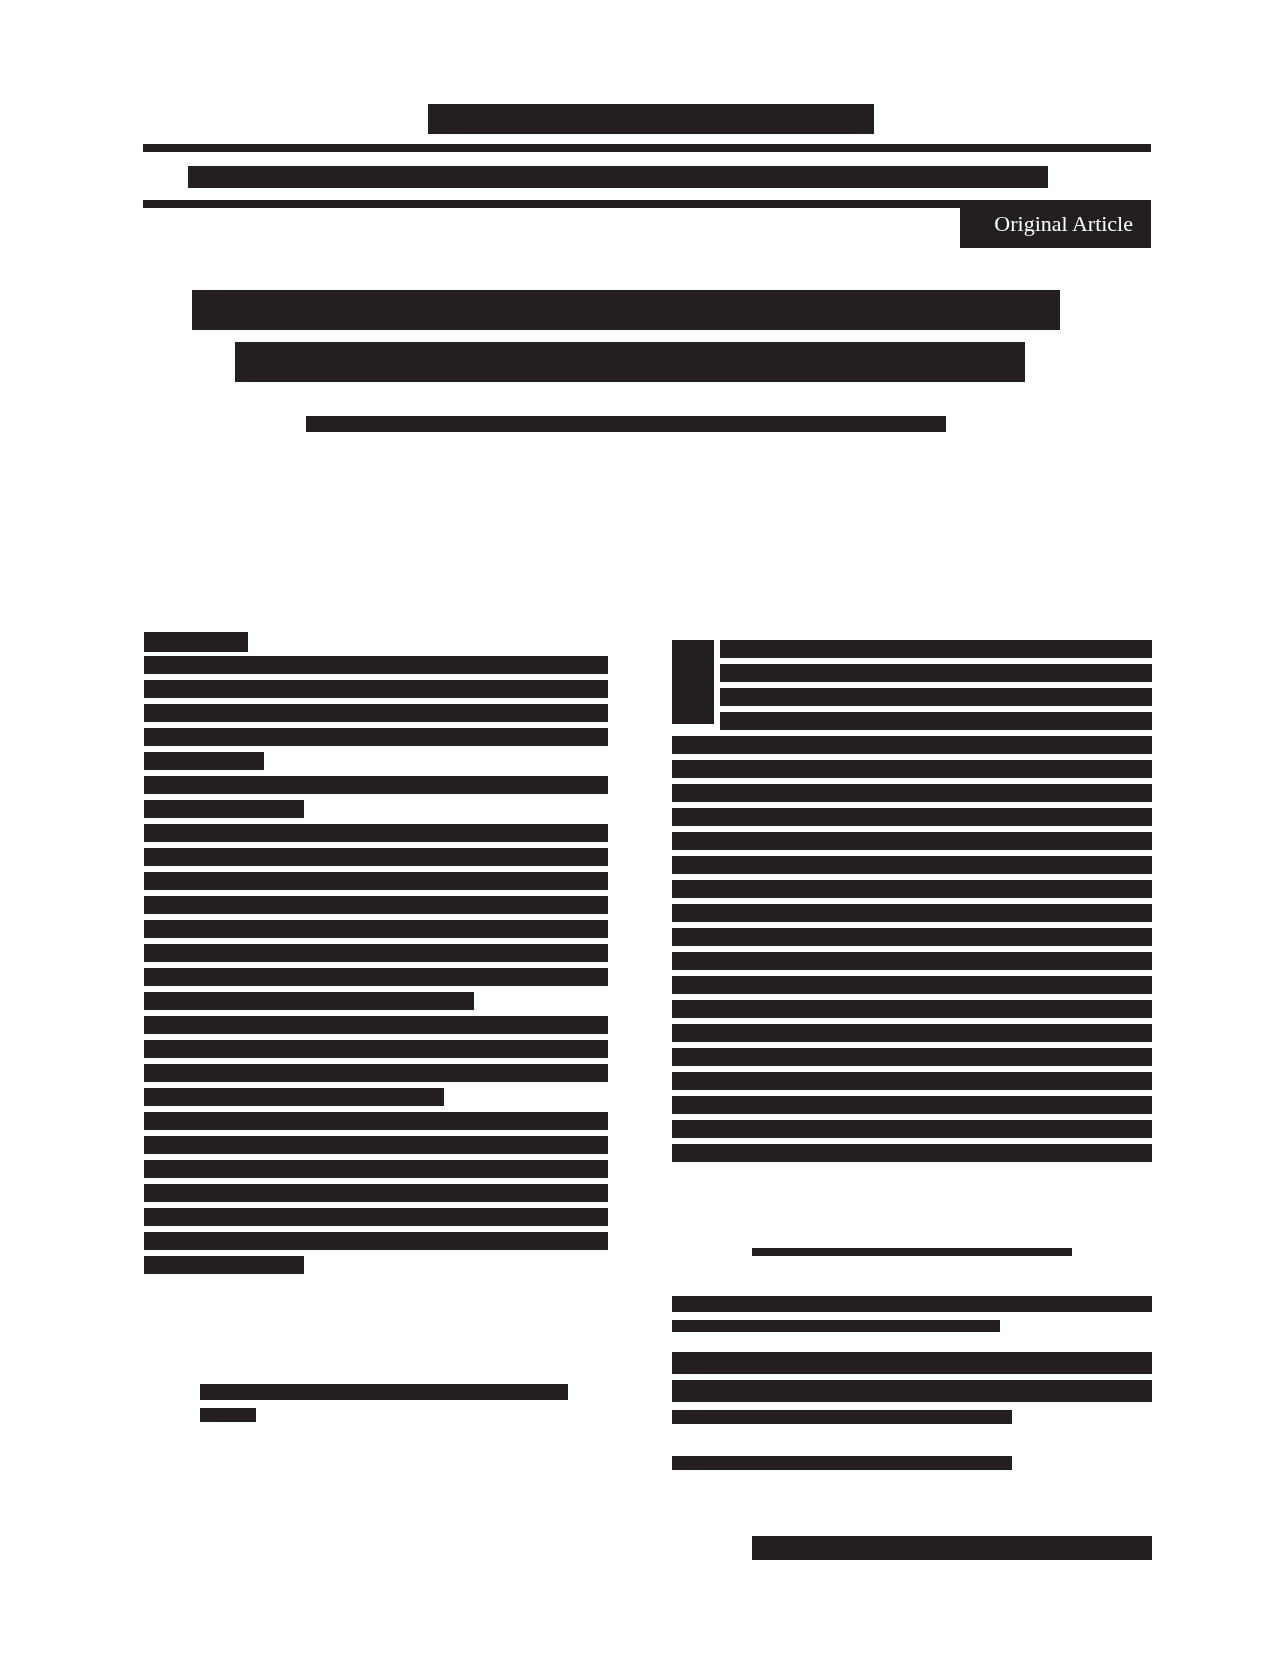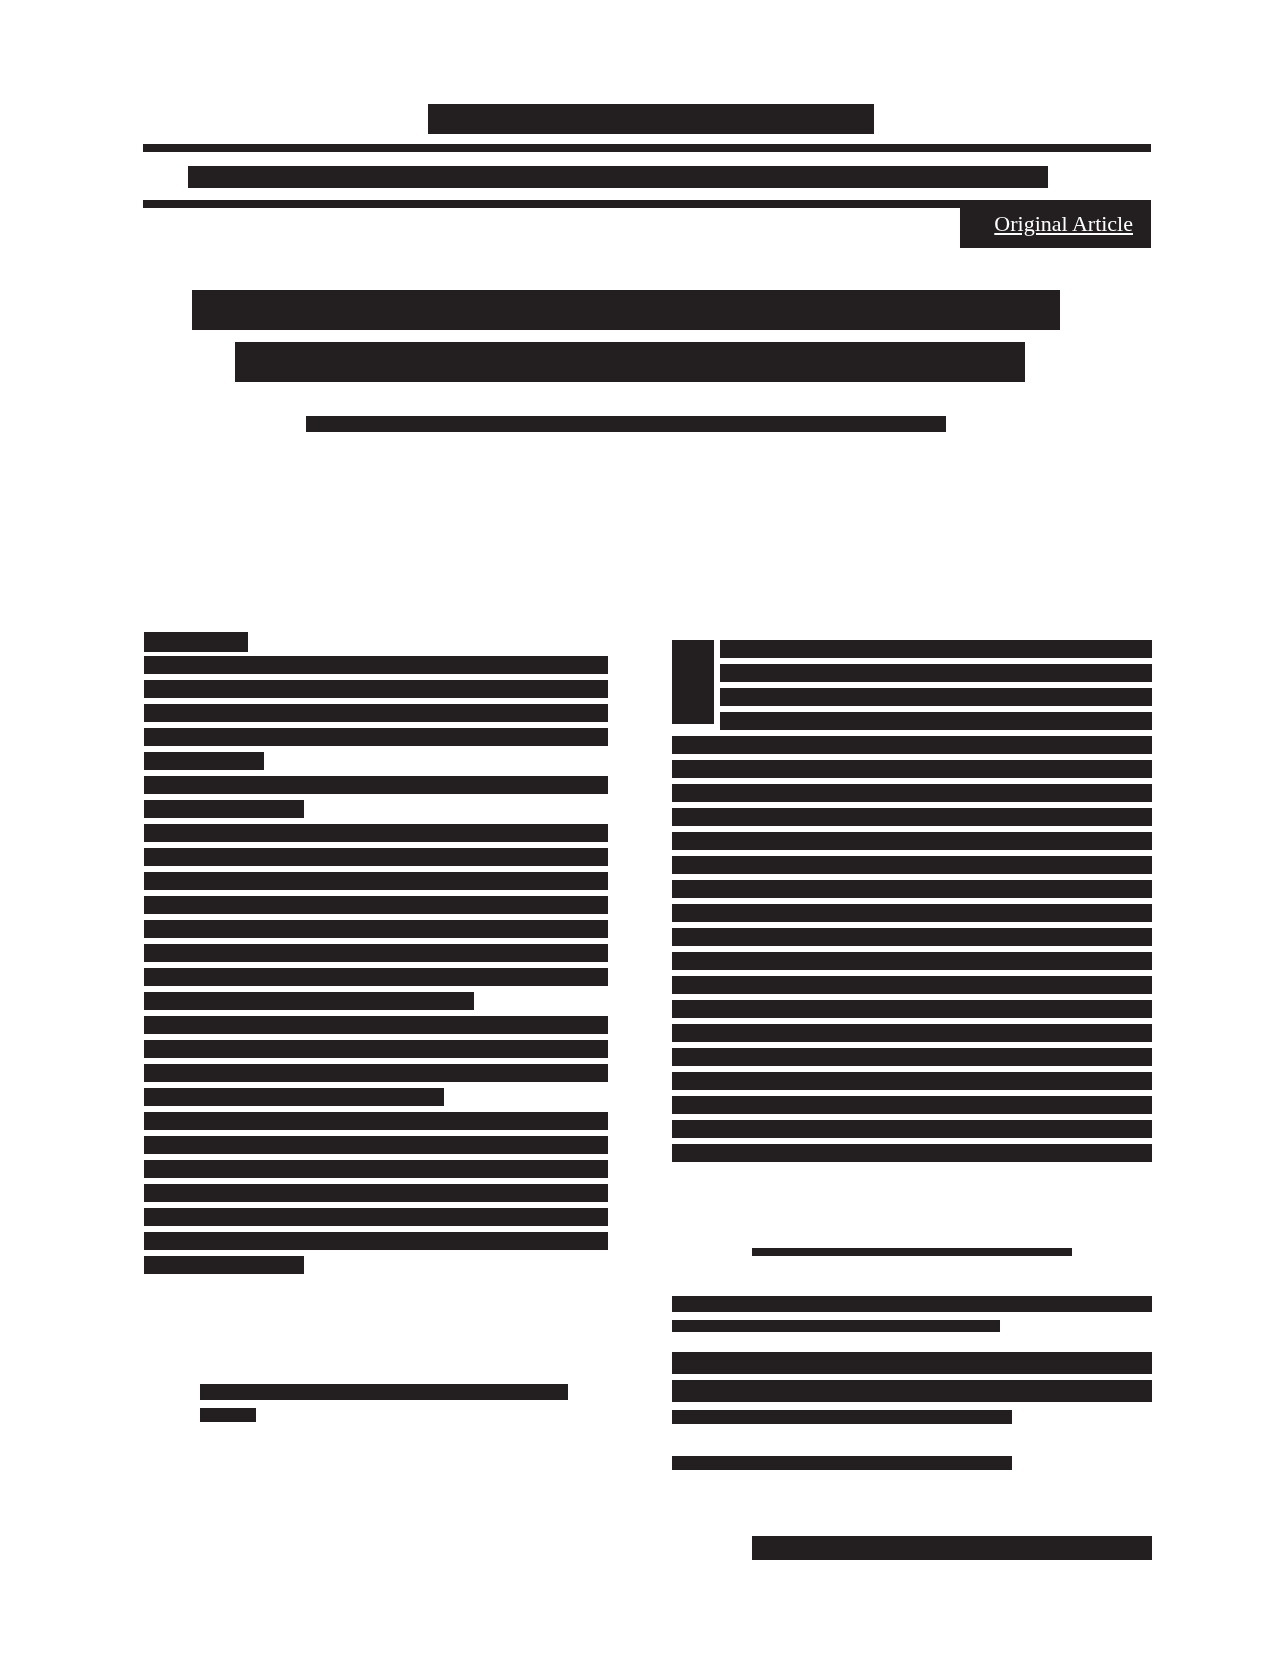--- a/index.html
+++ b/index.html
@@ -1,20 +1,20 @@
 <!DOCTYPE html>
 <html><head>
 <meta charset="utf-8">
 <style>
   html, body { margin:0; padding:0; background:#ffffff; }
   body { width:1270px; height:1654px; position:relative; overflow:hidden; font-family:"Liberation Serif", serif; }
   .blk { position:absolute; background:#231f20; }
   .rule { position:absolute; background:#231f20; }
   .badge { position:absolute; left:960px; top:200px; width:191px; height:48px; background:#231f20; color:#ffffff;
-           font-family:"Liberation Serif", serif; font-size:22px; line-height:48px; text-align:right; padding-right:18px; box-sizing:border-box;text-decoration:underline; }
+           font-family:"Liberation Serif", serif; font-size:22px; line-height:48px; text-align:right; padding-right:18px; box-sizing:border-box; }
   .col { position:absolute; }
 </style>
 </head>
 <body>
 
 <div class="blk" style="left:428px;top:104px;width:446px;height:30px;"></div>
 <div class="rule" style="left:143px;top:144px;width:1008px;height:8px;"></div>
 <div class="blk" style="left:188px;top:166px;width:860px;height:22px;"></div>
 <div class="rule" style="left:143px;top:200px;width:1008px;height:8px;"></div>
 <div class="badge">Original Article</div>

